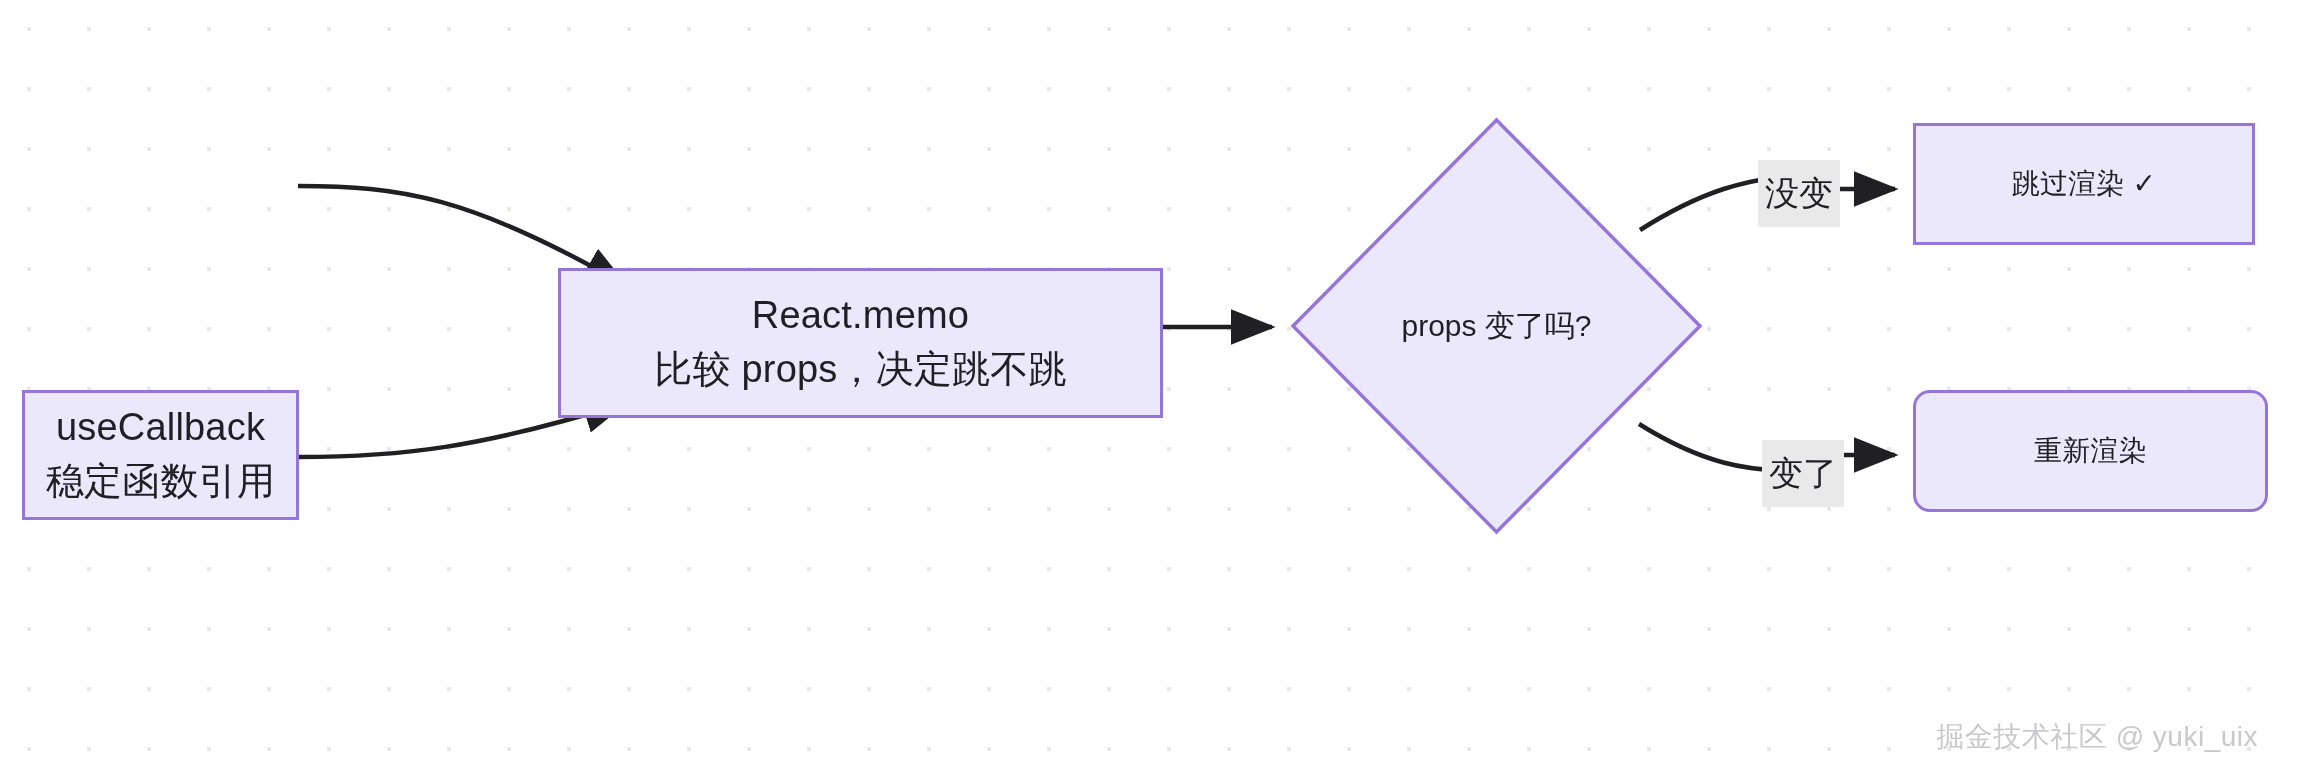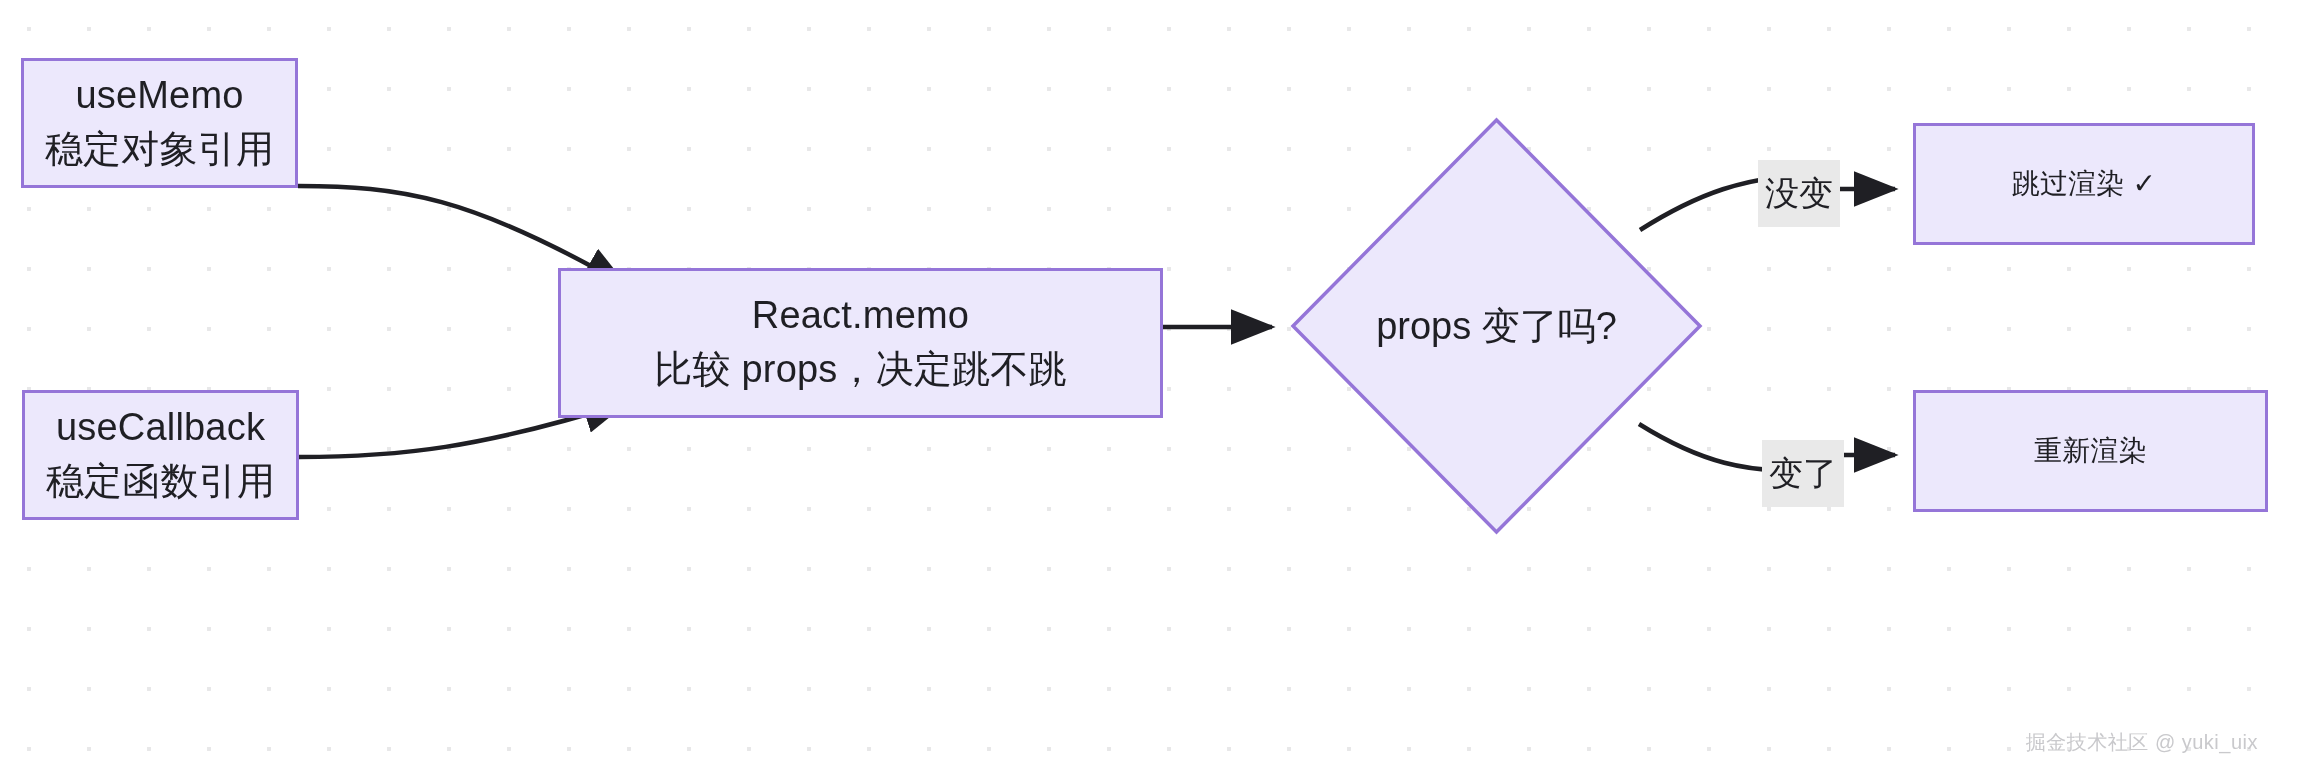--- a/index.html
+++ b/index.html
@@ -44,61 +44,61 @@
     letter-spacing: 0.2px;
   }
   .node .line-1 { font-size: 38px; white-space: nowrap; }
   .node .line-2 { font-size: 38px; white-space: nowrap; }
   .node.single .line-1 { font-size: 28px; }
 
   #node-usememo   { left: 21px;   top: 58px;  width: 277px; height: 130px; }
   #node-usecallback { left: 22px; top: 390px; width: 277px; height: 130px; }
   #node-reactmemo { left: 558px;  top: 268px; width: 605px; height: 150px; }
   #node-skip      { left: 1913px; top: 123px; width: 342px; height: 122px; }
-  #node-rerender  { left: 1913px; top: 390px; width: 355px; height: 122px; }
+  #node-rerender  { left: 1913px; top: 390px; width: 355px; height: 122px; border-radius: 17px; }
 
   #node-diamond-wrap {
     position: absolute;
     left: 1290px;
     top: 117px;
     width: 413px;
     height: 418px;
   }
   #node-diamond-wrap svg { display: block; }
   #node-diamond-label {
     position: absolute;
     left: 0;
     top: 0;
     width: 413px;
     height: 418px;
     display: flex;
     align-items: center;
     justify-content: center;
-    font-size: 38px;
+    font-size: 30px;
     color: #1f1f24;
     white-space: nowrap;
   }
 
   .edge-label {
     position: absolute;
     background: #e9e9e9;
     color: #1f1f24;
     font-size: 34px;
     line-height: 1.22;
     padding: 13px 7px;
     white-space: nowrap;
   }
   #label-nochange { left: 1758px; top: 160px; }
   #label-changed  { left: 1762px; top: 440px; }
 
   #watermark {
     position: absolute;
     right: 42px;
     bottom: 16px;
-    font-size: 20px;
+    font-size: 28px;
     color: #c9c9cc;
     white-space: nowrap;
     letter-spacing: 0.5px;
   }
 </style>
 </head>
 <body>
 
 <div id="canvas">
 
@@ -115,24 +115,20 @@
 
     <path d="M 1163 327 L 1272 327" fill="none" stroke="#1f1f24" stroke-width="4.5" marker-end="url(#arrowhead)"></path>
 
     <path d="M 1640 230 C 1700 192, 1745 178, 1808 174" fill="none" stroke="#1f1f24" stroke-width="4.5"></path>
     <path d="M 1805 189 L 1895 189" fill="none" stroke="#1f1f24" stroke-width="4.5" marker-end="url(#arrowhead)"></path>
 
     <path d="M 1639 424 C 1700 462, 1748 474, 1812 470" fill="none" stroke="#1f1f24" stroke-width="4.5"></path>
     <path d="M 1808 455 L 1895 455" fill="none" stroke="#1f1f24" stroke-width="4.5" marker-end="url(#arrowhead)"></path>
   </svg>
 
-  <div class="node" id="node-usememo">
-    <span class="line-1">useMemo</span>
-    <span class="line-2">稳定对象引用</span>
-  </div>
 
   <div class="node" id="node-reactmemo">
     <span class="line-1">React.memo</span>
     <span class="line-2">比较 props，决定跳不跳</span>
   </div>
 
   <div class="node" id="node-usecallback">
     <span class="line-1">useCallback</span>
     <span class="line-2">稳定函数引用</span>
   </div>

